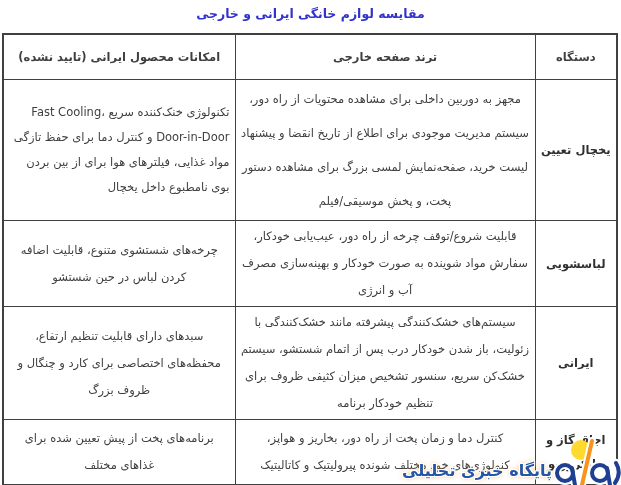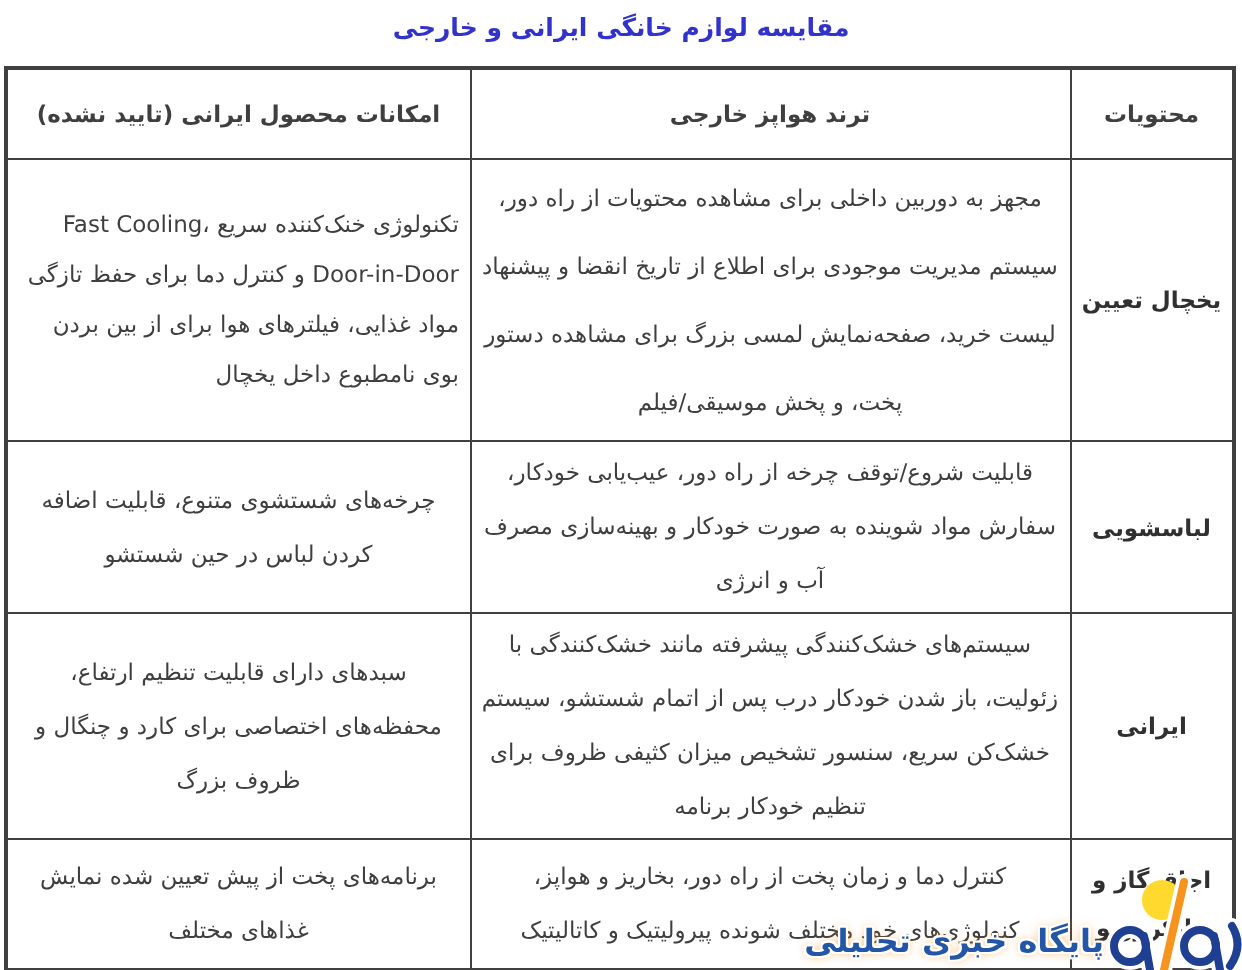--- a/index.html
+++ b/index.html
@@ -69,22 +69,22 @@
   <div class="title">مقایسه لوازم خانگی ایرانی و خارجی</div>
 
   <table class="cmp">
     <colgroup>
       <col class="c-device">
         <col class="c-foreign">
         <col class="c-iranian">
     </colgroup>
     <thead>
       <tr>
-        <th>محتویات</th>
-        <th>ترند هواپز خارجی</th>
+        <th>دستگاه</th>
+        <th>ترند صفحه خارجی</th>
         <th>امکانات محصول ایرانی (تایید نشده)</th>
       </tr>
     </thead>
     <tbody>
       <tr>
         <th class="dev">یخچال تعیین</th>
         <td class="foreign">مجهز به دوربین داخلی برای مشاهده محتویات از راه دور، سیستم مدیریت موجودی برای اطلاع از تاریخ انقضا و پیشنهاد لیست خرید، صفحه‌نمایش لمسی بزرگ برای مشاهده دستور پخت، و پخش موسیقی/فیلم</td>
         <td class="iranian">تکنولوژی خنک‌کننده سریع Fast Cooling، Door-in-Door و کنترل دما برای حفظ تازگی مواد غذایی، فیلترهای هوا برای از بین بردن بوی نامطبوع داخل یخچال</td>
       </tr>
       <tr>
@@ -93,21 +93,21 @@
         <td class="iranian">چرخه‌های شستشوی متنوع، قابلیت اضافه کردن لباس در حین شستشو</td>
       </tr>
       <tr>
         <th class="dev">ایرانی</th>
         <td class="foreign">سیستم‌های خشک‌کنندگی پیشرفته مانند خشک‌کنندگی با زئولیت، باز شدن خودکار درب پس از اتمام شستشو، سیستم خشک‌کن سریع، سنسور تشخیص میزان کثیفی ظروف برای تنظیم خودکار برنامه</td>
         <td class="iranian">سبدهای دارای قابلیت تنظیم ارتفاع، محفظه‌های اختصاصی برای کارد و چنگال و ظروف بزرگ</td>
       </tr>
       <tr>
         <th class="dev">اجاق گاز و مایکروویو</th>
         <td class="foreign">کنترل دما و زمان پخت از راه دور، بخاریز و هواپز، کنولوژی‌های خود مختلف شونده پیرولیتیک و کاتالیتیک</td>
-        <td class="iranian">برنامه‌های پخت از پیش تعیین شده نمایش غذاهای مختلف</td>
+        <td class="iranian">برنامه‌های پخت از پیش تعیین شده برای غذاهای مختلف</td>
       </tr>
       <tr>
         <th class="dev">کولرهای گازی و سیستم‌های تهویه هوشمند</th>
         <td class="foreign">تنظیم خودکار دما بر اساس حضور افراد و شرایط آب و هوایی، کنترل منطقه‌ای و بهینه‌سازی مصرف انرژی</td>
         <td class="iranian">کنترل از راه دور</td>
       </tr>
     </tbody>
   </table>
 
   <div class="watermark">

